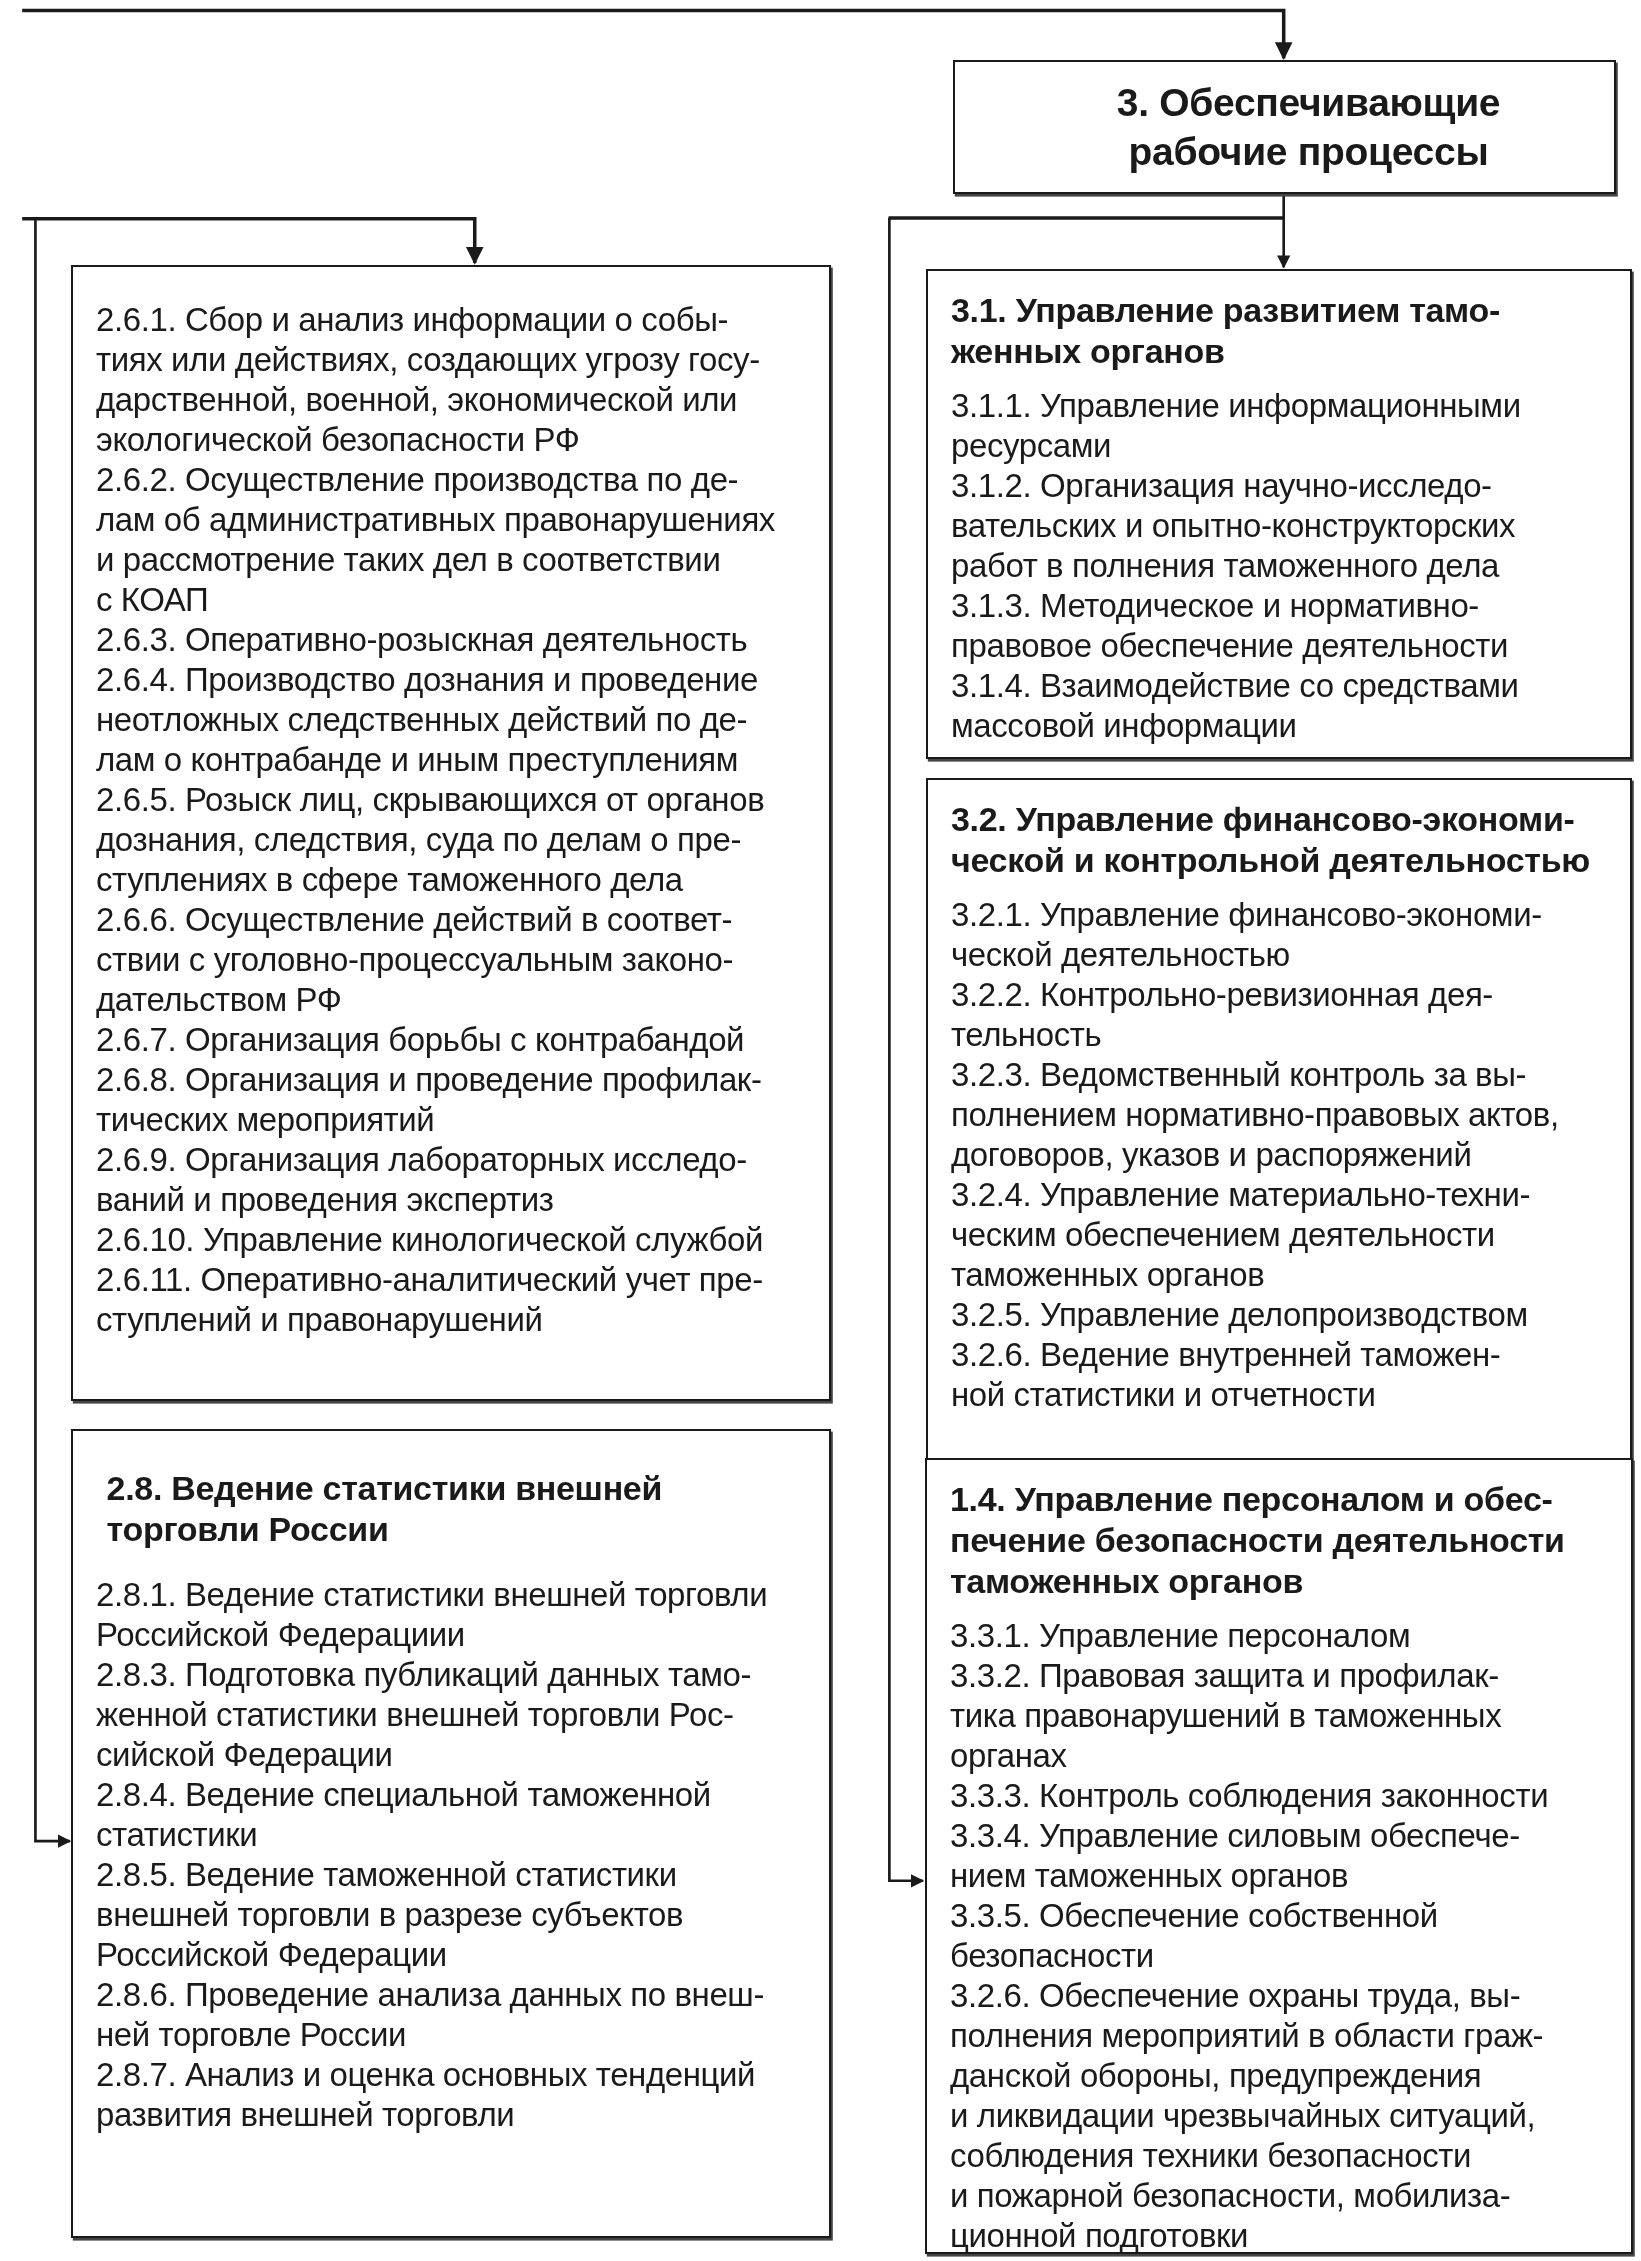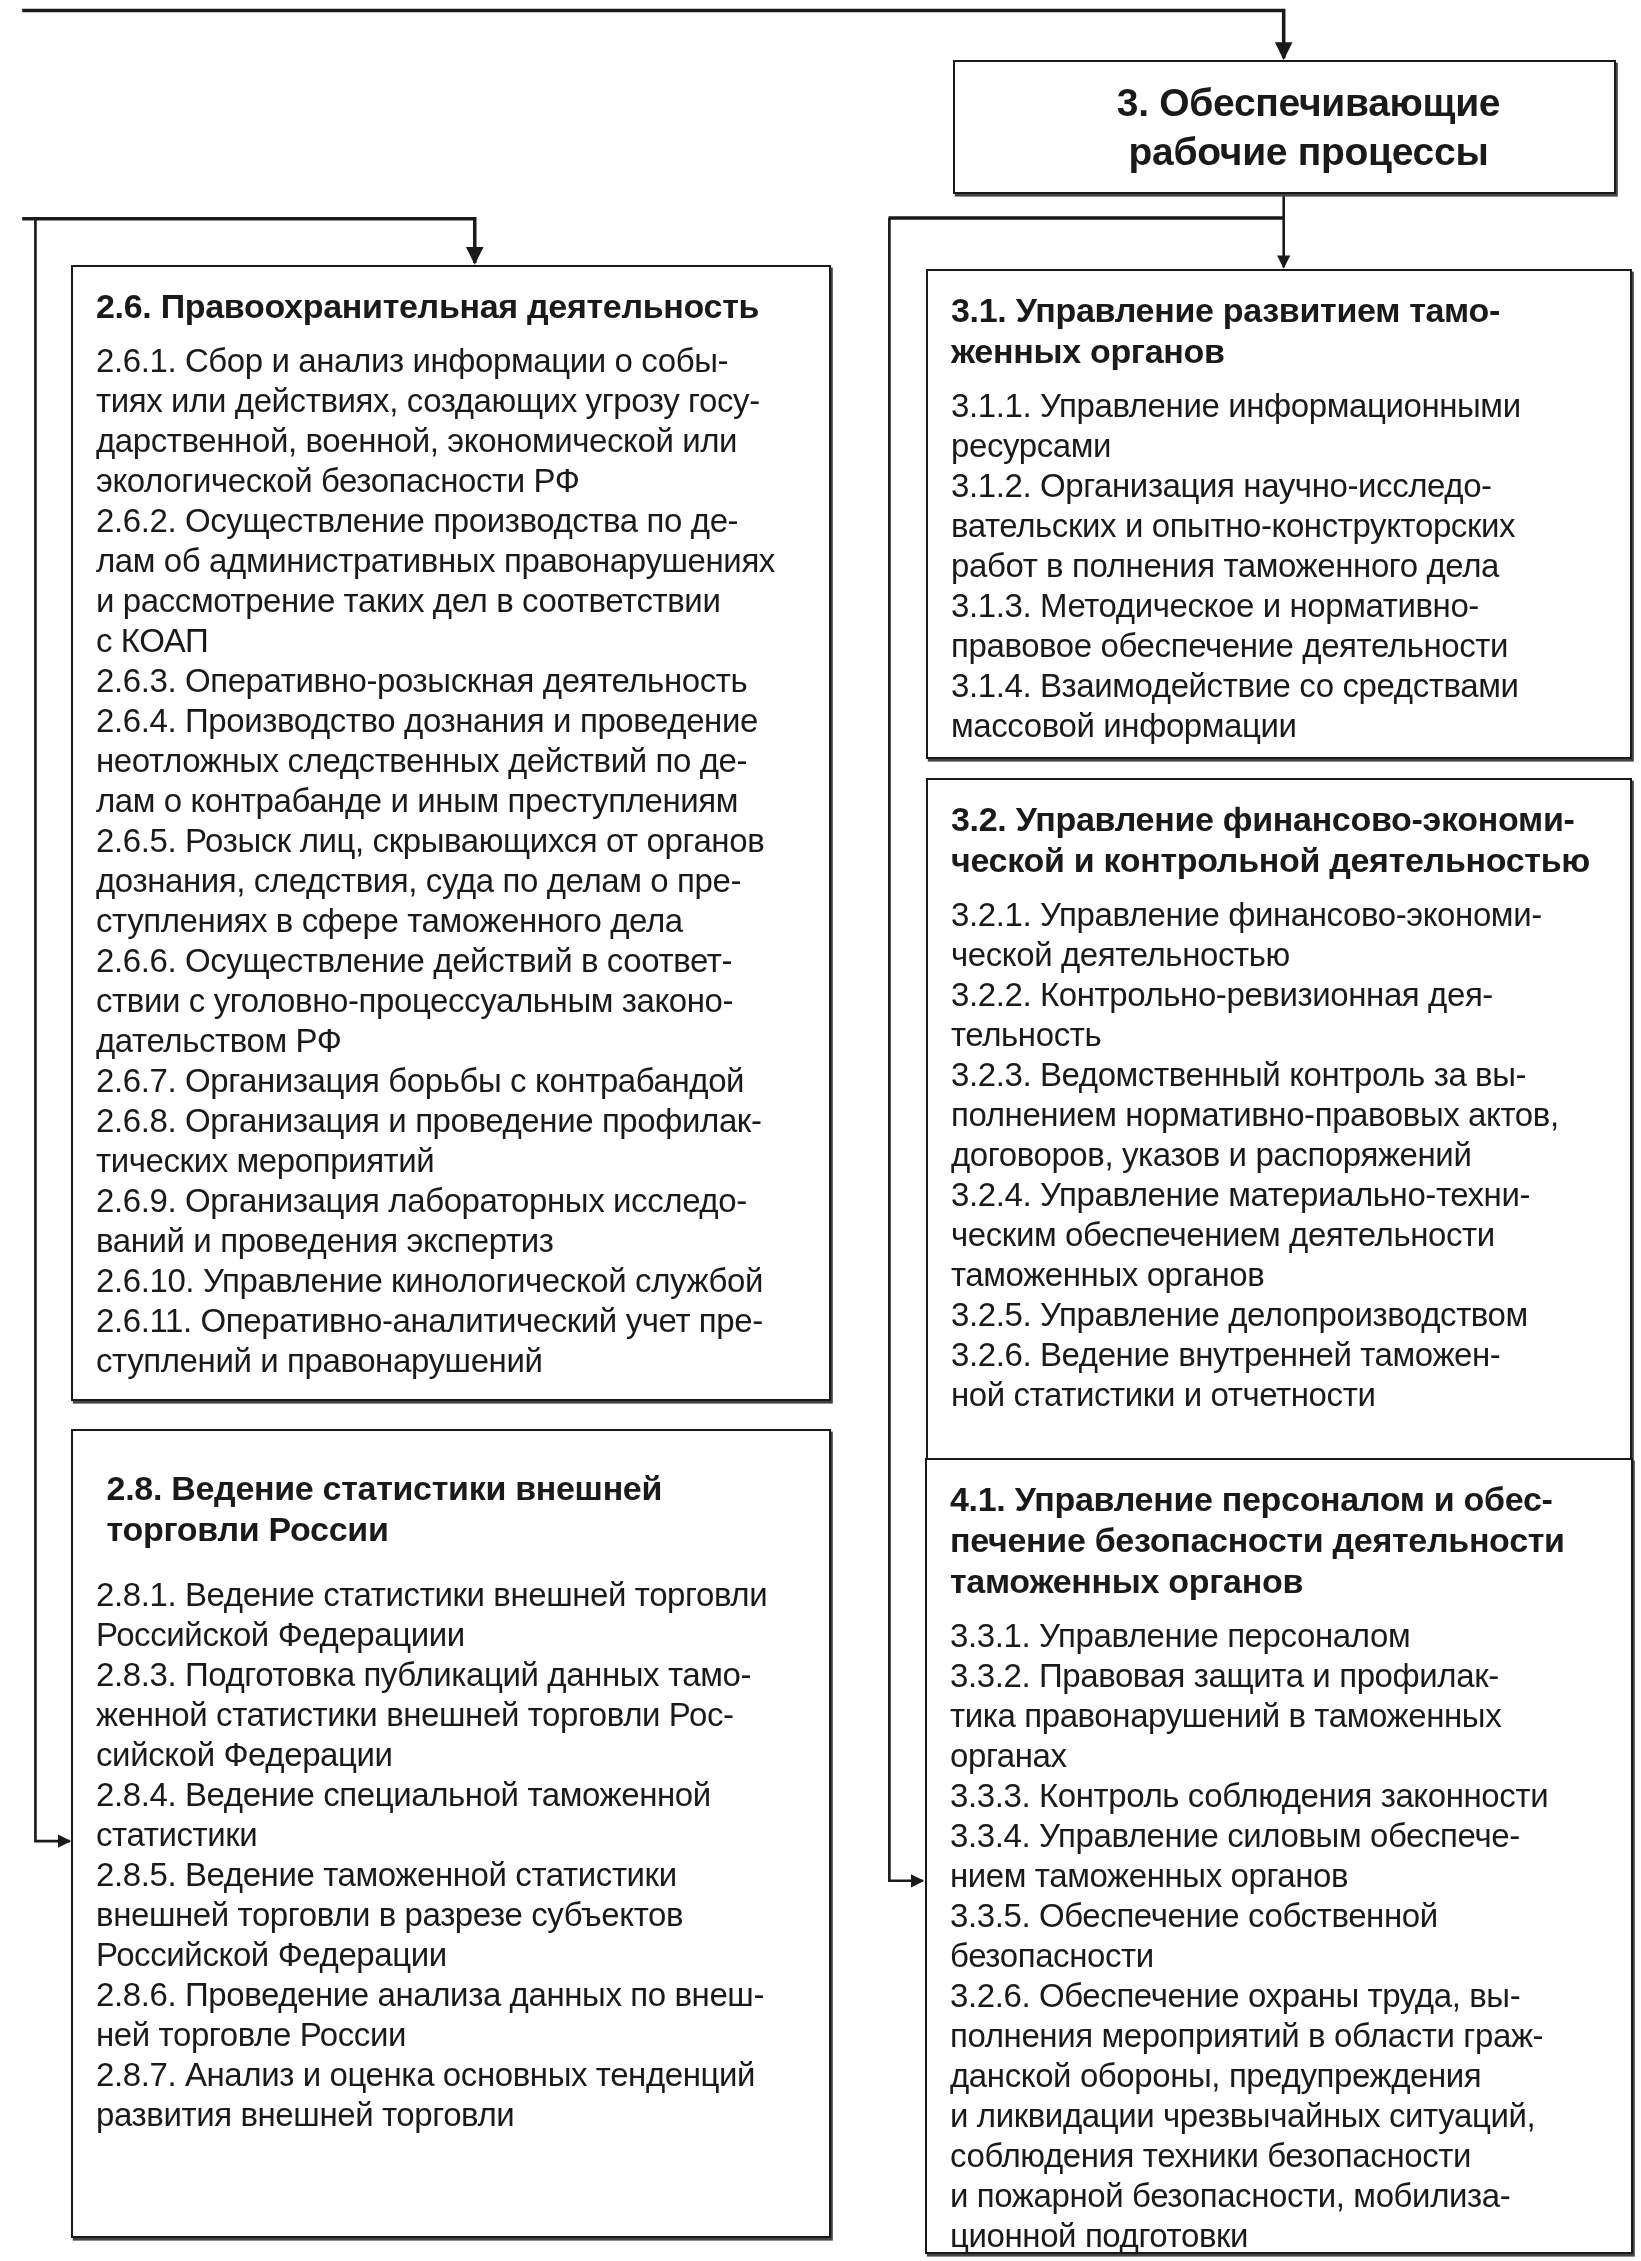--- a/index.html
+++ b/index.html
@@ -46,21 +46,20 @@
     <polyline stroke-width="3" points="1008,247 1008,2132 1046,2132" marker-end="url(#arrow)"></polyline>
   </g>
 </svg>
 
 <div class="box" id="box-3">
   <div class="box-title">3. Обеспечивающие
 рабочие процессы</div>
 </div>
 
 <div class="box" id="box-26">
-  <div class="box-title">2.6. Правоохранительная деятельность</div>
   <div class="box-items">
     <div class="item">2.6.1. Сбор и анализ информации о собы-
 тиях или действиях, создающих угрозу госу-
 дарственной, военной, экономической или
 экологической безопасности РФ</div>
     <div class="item">2.6.2. Осуществление производства по де-
 лам об административных правонарушениях
 и рассмотрение таких дел в соответствии
 с КОАП</div>
     <div class="item">2.6.3. Оперативно-розыскная деятельность</div>
@@ -135,21 +134,21 @@
     <div class="item">3.2.4. Управление материально-техни-
 ческим обеспечением деятельности
 таможенных органов</div>
     <div class="item">3.2.5. Управление делопроизводством</div>
     <div class="item">3.2.6. Ведение внутренней таможен-
 ной статистики и отчетности</div>
   </div>
 </div>
 
 <div class="box" id="box-33">
-  <div class="box-title" style="white-space: pre-line;">4.1. Управление персоналом и обес-
+  <div class="box-title" style="white-space: pre-line;">1.4. Управление персоналом и обес-
 печение безопасности деятельности
 таможенных органов</div>
   <div class="box-items">
     <div class="item">3.3.1. Управление персоналом</div>
     <div class="item">3.3.2. Правовая защита и профилак-
 тика правонарушений в таможенных
 органах</div>
     <div class="item">3.3.3. Контроль соблюдения законности</div>
     <div class="item">3.3.4. Управление силовым обеспече-
 нием таможенных органов</div>

